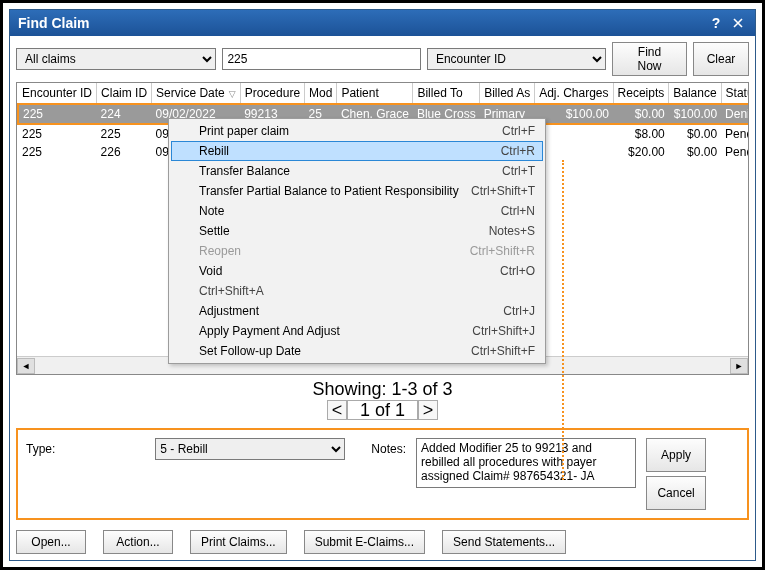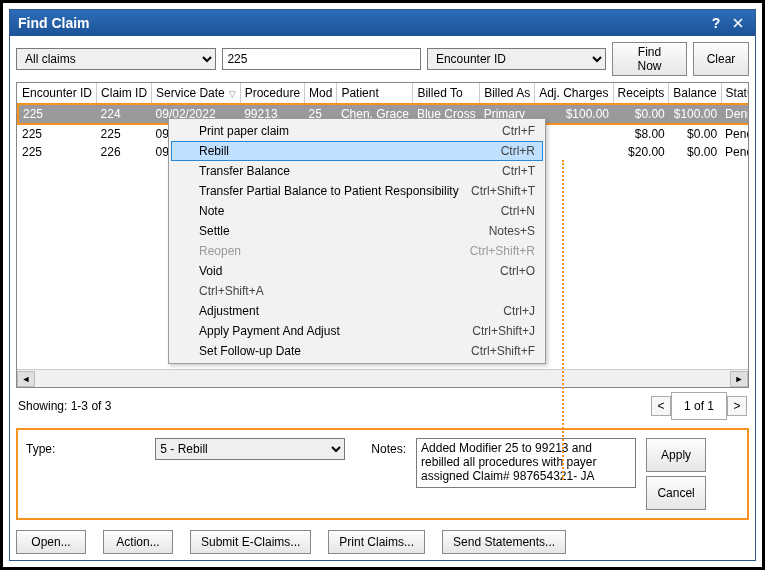--- a/index.html
+++ b/index.html
@@ -124,38 +124,39 @@
     background: #e0e0e0;
     border: 1px solid #bbb;
     display: flex; align-items: center; justify-content: center;
     font-size: 9px;
   }
   .hscroll .track { flex: 1; }
   .statusbar {
     display: flex;
     align-items: center;
     padding: 4px 8px;
-    font-size: 12px;
+    font-size: 18px;
+    flex-direction: column;
   }
   .statusbar .spacer { flex: 1; }
   .pager {
     display: flex;
     align-items: center;
     gap: 0;
   }
   .pager .pbtn {
     border: 1px solid #aaa;
     width: 20px; height: 20px;
     display: flex; align-items: center; justify-content: center;
     background: #f7f7f7;
     cursor: pointer;
   }
   .pager .plabel {
     border: 1px solid #aaa;
-    height: 28px;
+    height: 20px;
     padding: 0 12px;
     display: flex; align-items: center;
     background: #fff;
   }
   .edit-panel {
     margin: 4px 6px;
     border: 2px solid #f7921e;
     padding: 8px;
     display: flex;
     align-items: flex-start;
@@ -397,19 +398,19 @@
       <textarea id="notes-ta" style="">Added Modifier 25 to 99213 and rebilled all procedures with payer assigned Claim# 987654321- JA</textarea>
       <div class="edit-actions">
         <button class="btn" style="width:60px">Apply</button>
         <button class="btn" style="width:60px">Cancel</button>
       </div>
     </div>
 
     <div class="bottom-toolbar">
       <button class="btn">Open...</button>
       <button class="btn">Action...</button>
+      <button class="btn">Print Claims...</button>
       <button class="btn">Submit E-Claims...</button>
-      <button class="btn">Print Claims...</button>
       <button class="btn">Send Statements...</button>
     </div>
 
   </div>
 </div>
 
 </body></html>

